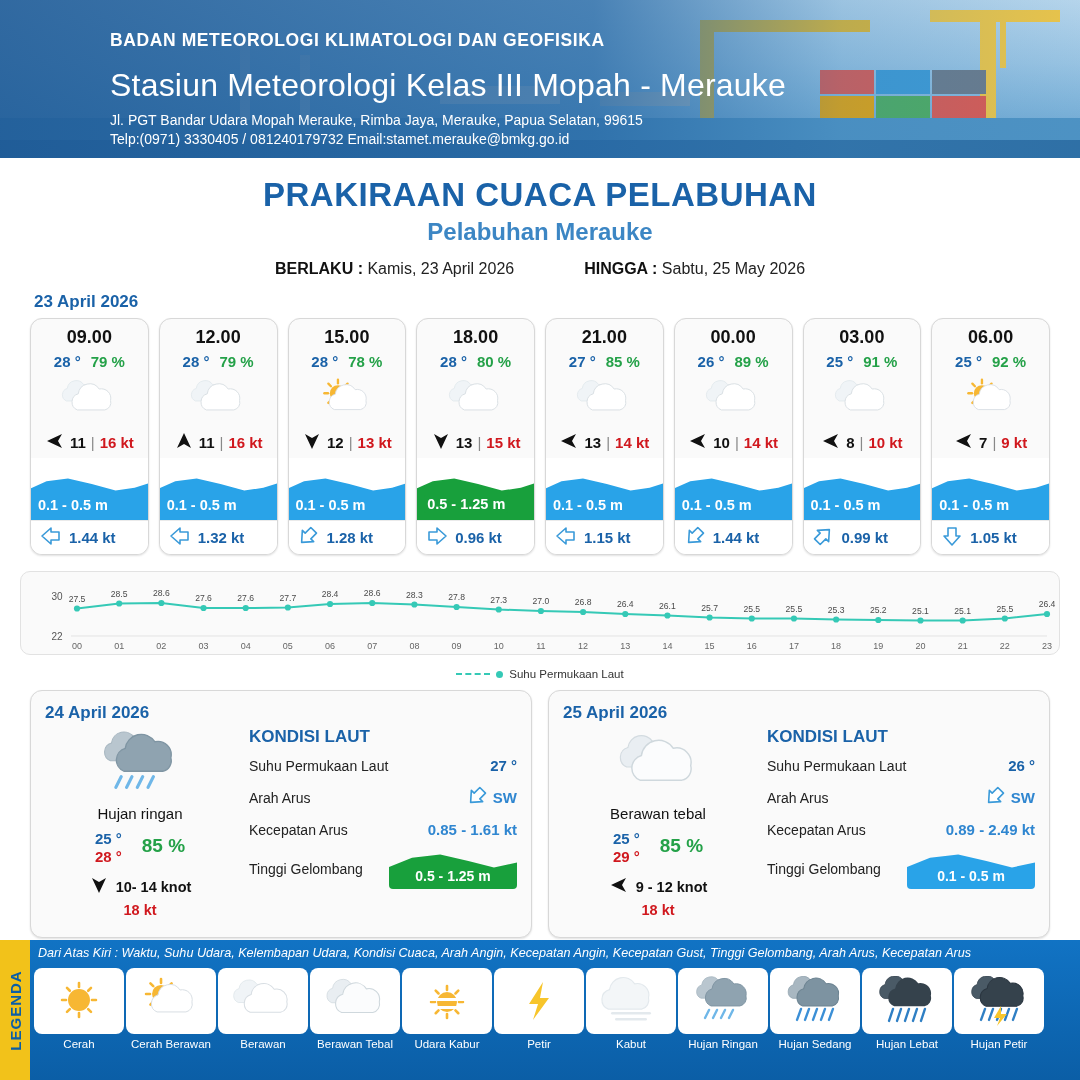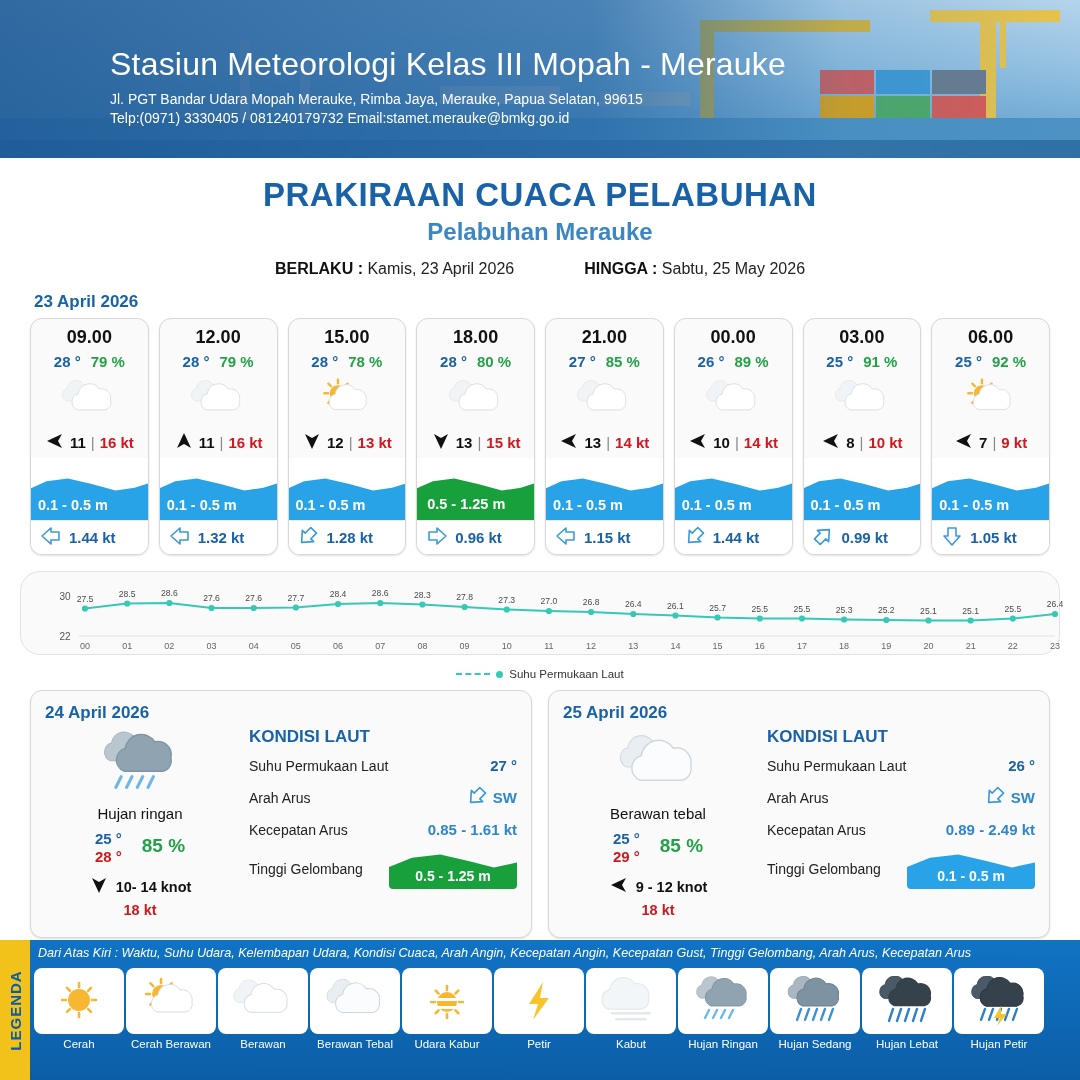--- a/index.html
+++ b/index.html
@@ -73,21 +73,21 @@
       background:#29a3e8; clip-path: polygon(0 32%, 14% 16%, 32% 10%, 52% 22%, 72% 36%, 88% 30%, 100% 20%, 100% 100%, 0 100%); }
   .card-wave.green { background:#18a03c; }
   .wave-label { position:absolute; left:8px; bottom:7px; color:#ffffff; font-size:14.5px; font-weight:bold; }
   .wave-label.box { background:#18a03c; padding:1px 3px; border-radius:2px; }
   .card-cur { display:flex; align-items:center; gap:7px; height:34px; width:119px;
       padding-left:10px; background:#ffffff; border-top:1px solid #eaeaea; }
   .cur-val { color:#1a62a8; font-size:15px; font-weight:bold; }
 
   
   .chart-wrap { margin:16px 20px 13px 20px; background:#fafafa; border:1px solid #e2e2e2;
-      border-radius:20px; padding:6px 6px 2px 18px; height:84px; position:relative; }
+      border-radius:10px; padding:6px 6px 2px 10px; height:84px; position:relative; }
   .chart-svg { display:block; }
   .legend-sst { text-align:center; font-size:11.5px; color:#333; margin-top:4px;
       display:flex; align-items:center; justify-content:center; gap:6px; }
   .legend-line { width:34px; height:0; border-top:2px dashed #35c9b6; position:relative; }
   .legend-dot { width:7px;height:7px;border-radius:50%;background:#35c9b6;display:inline-block; }
 
   
   .panels { display:flex; gap:16px; padding:0 30px; margin-top:10px; }
   .panel { flex:1; background:#fafafa; border:1px solid #d8d8d8; border-radius:12px;
       box-shadow:0 1px 2px rgba(0,0,0,.12); height:248px; position:relative; padding:12px 14px; }
@@ -156,20 +156,21 @@
       <rect x="0" y="118" width="1080" height="40" fill="#4e93c4"></rect>
       <rect x="0" y="140" width="1080" height="18" fill="#2e6fa5"></rect>
       <rect x="240" y="40" width="10" height="80" fill="#c8d6de"></rect>
       <rect x="300" y="55" width="10" height="65" fill="#c8d6de"></rect>
     </svg>
     <div class="hdr-overlay"></div>
   </div>
 
 
   <div class="hdr-texts">
+    <div class="hdr-l1">BADAN METEOROLOGI KLIMATOLOGI DAN GEOFISIKA</div>
     <div class="hdr-l2">Stasiun Meteorologi Kelas III Mopah - Merauke</div>
     <div class="hdr-l3">Jl. PGT Bandar Udara Mopah Merauke, Rimba Jaya, Merauke, Papua Selatan, 99615</div>
     <div class="hdr-l4">Telp:(0971) 3330405 / 081240179732  Email:stamet.merauke@bmkg.go.id</div>
   </div>
 </div>
 
 <div class="title1">PRAKIRAAN CUACA PELABUHAN</div>
 <div class="title2">Pelabuhan Merauke</div>
 <div class="validity">
   <div>

